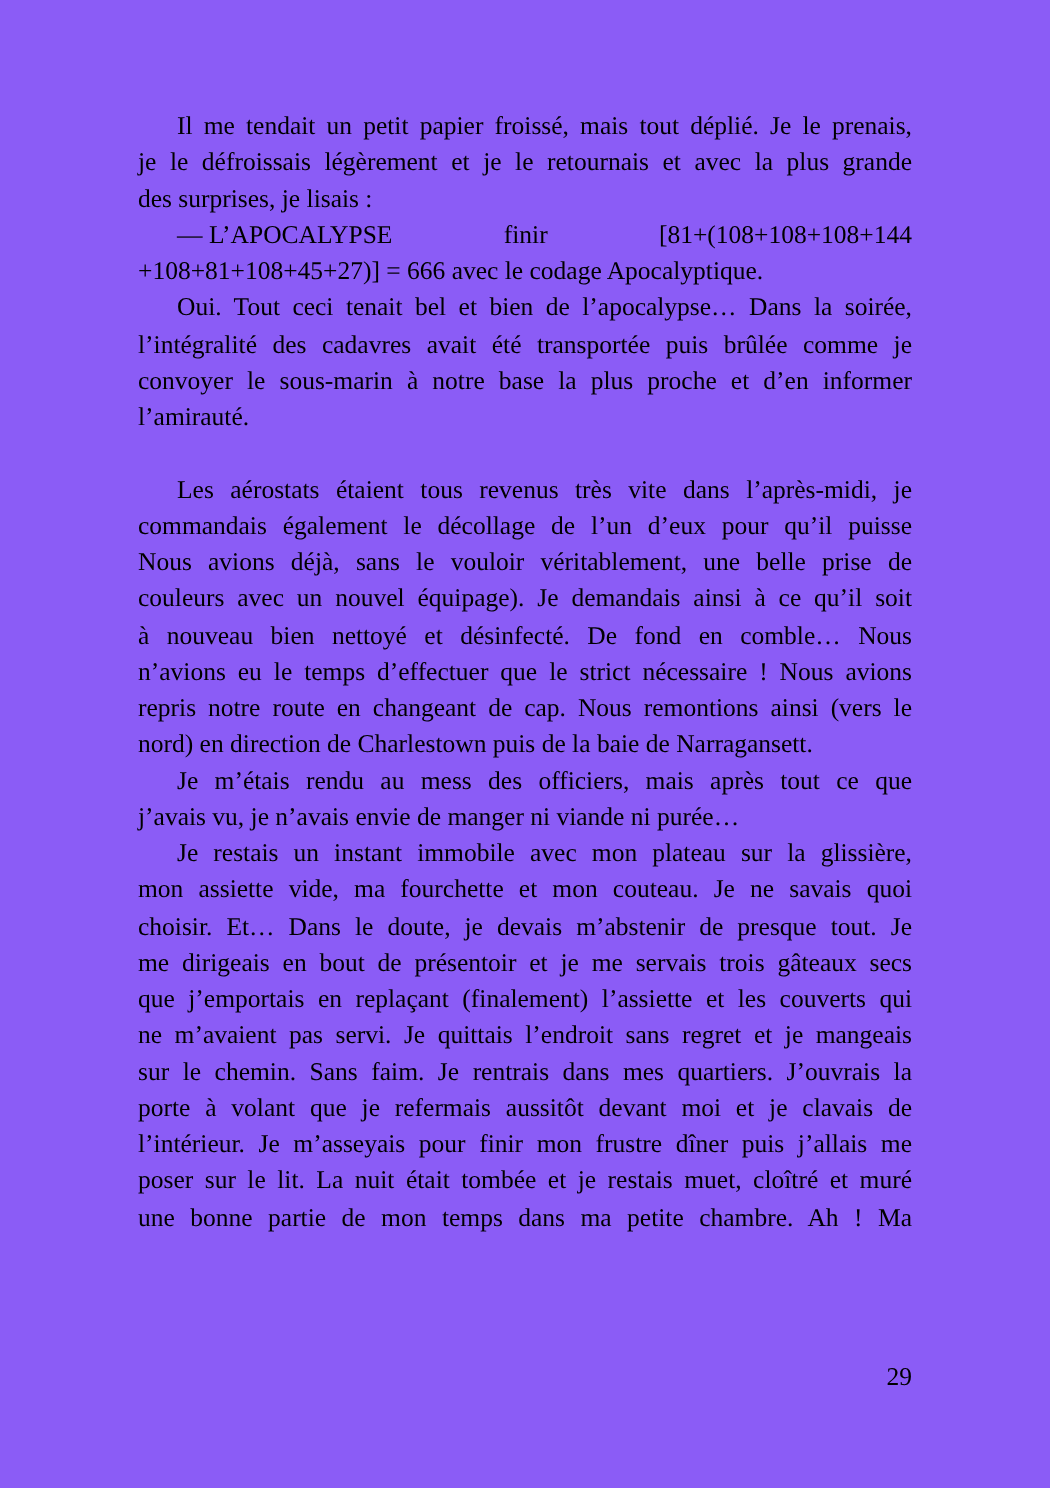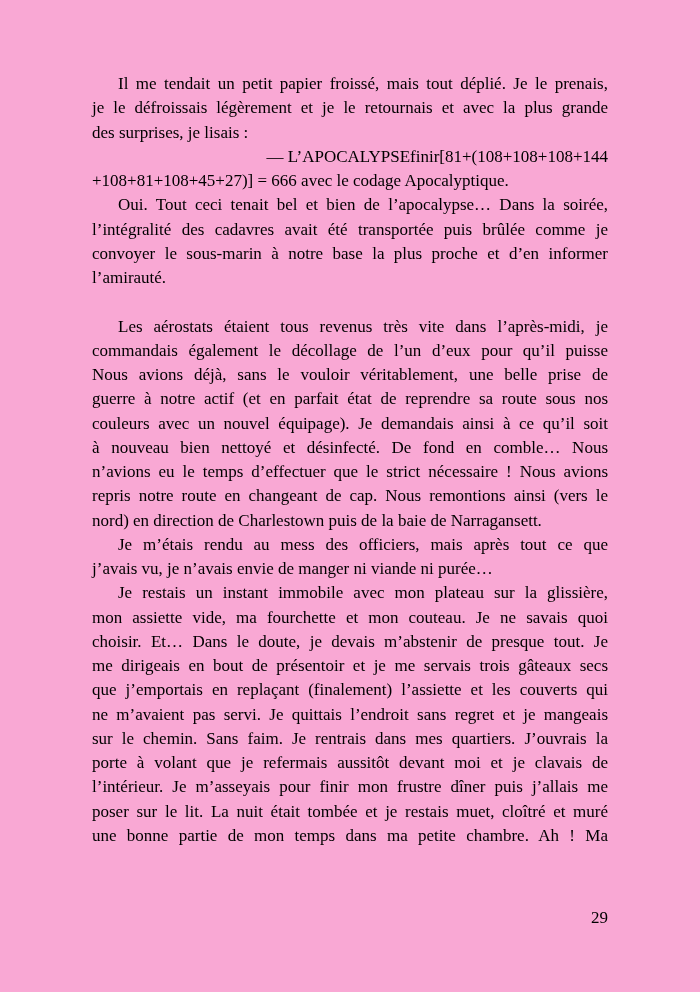--- a/index.html
+++ b/index.html
@@ -4,21 +4,21 @@
 <style>
   html, body {
     margin: 0;
     padding: 0;
     background: #ffffff;
   }
   .page {
     position: relative;
     width: 700px;
     height: 992px;
-    background: #f9a8d4;
+    background: #8b5cf6;
     color: #000000;
     font-family: "Liberation Serif", "DejaVu Serif", serif;
     overflow: hidden;
   }
   .text-block {
     position: absolute;
     left: 92px;
     top: 72px;
     width: 516px;
     font-size: 17px;
@@ -30,21 +30,21 @@
     text-align-last: left;
   }
   .ln.j {
     text-align-last: justify;
   }
   .ln.ind {
     text-indent: 26px;
   }
   .ln.spread {
     display: flex;
-    justify-content: flex-end;
+    justify-content: space-between;
     text-indent: 0;
   }
   .ln.spread.ind {
     text-indent: 0;
     padding-left: 26px;
   }
   .spacer {
     height: 24.25px;
   }
   .it { font-style: italic; }
@@ -79,21 +79,20 @@
         <div class="ln j ind">Oui. Tout ceci tenait bel et bien de l’apocalypse… Dans la soirée,</div>
         <div class="ln j">l’intégralité des cadavres avait été transportée puis brûlée comme je</div>
         <div class="ln j">convoyer le sous-marin à notre base la plus proche et d’en informer</div>
         <div class="ln">l’amirauté.</div>
       </div>
       <div class="spacer"></div>
       <div class="para">
         <div class="ln j ind">Les aérostats étaient tous revenus très vite dans l’après-midi, je</div>
         <div class="ln j">commandais également le décollage de l’un d’eux pour qu’il puisse</div>
         <div class="ln j">Nous avions déjà, sans le vouloir véritablement, une belle prise de</div>
-        <div class="ln j">guerre à notre actif (et en parfait état de reprendre sa route sous nos</div>
         <div class="ln j">couleurs avec un nouvel équipage). Je demandais ainsi à ce qu’il soit</div>
         <div class="ln j">à nouveau bien nettoyé et désinfecté. De fond en comble… Nous</div>
         <div class="ln j">n’avions eu le temps d’effectuer que le strict nécessaire ! Nous avions</div>
         <div class="ln j">repris notre route en changeant de cap. Nous remontions ainsi (vers le</div>
         <div class="ln">nord) en direction de Charlestown puis de la baie de Narragansett.</div>
       </div>
       <div class="para">
         <div class="ln j ind">Je m’étais rendu au mess des officiers, mais après tout ce que</div>
         <div class="ln">j’avais vu, je n’avais envie de manger ni viande ni purée…</div>
       </div>

